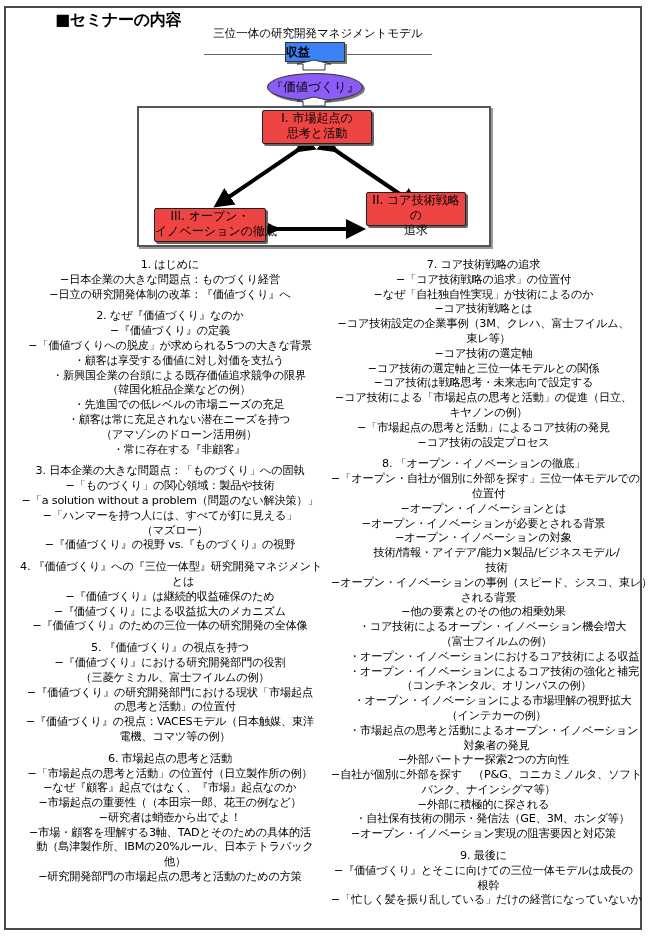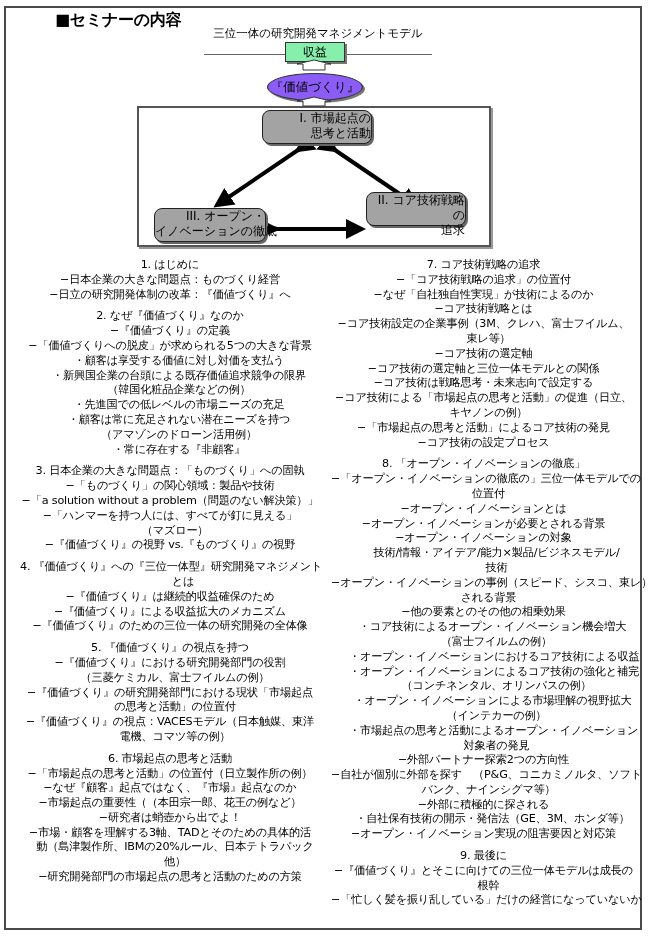--- a/index.html
+++ b/index.html
@@ -5,30 +5,30 @@
     html, body { margin: 0; padding: 0; background: #ffffff; }
     body { width: 650px; height: 939px; position: relative; overflow: hidden;
            font-family: "DejaVu Sans", "Liberation Sans", sans-serif; color: #000; }
     .frame { position: absolute; left: 4px; top: 6px; width: 638px; height: 924px;
              border: 2px solid #4a4a4a; box-sizing: border-box; }
     .page-title { position: absolute; left: 14px; top: 10px; font-size: 16px; font-weight: bold;
                   letter-spacing: -0.3px; margin-left: 41px; }
     .diagram-title { position: absolute; left: 204px; top: 26px; width: 228px; text-align: center;
                      font-size: 11.5px; border-bottom: 1px solid #666; padding-bottom: 13px; }
     .profit-box { position: absolute; left: 285px; top: 42px; width: 58px; height: 18px;
-                  background: #86efac; border: 1px solid #333; box-shadow: 2px 2px 0 #777;
-                  text-align: center; font-size: 12px; font-weight: normal; line-height: 18px; }
+                  background: #3b82f6; border: 1px solid #333; box-shadow: 2px 2px 0 #777;
+                  font-size: 12px; font-weight: bold; line-height: 18px; }
     .value-ellipse { position: absolute; left: 267px; top: 73px; width: 94px; height: 26px;
                      background: #8b5cf6; border: 1px solid #333; border-radius: 50%;
                      box-shadow: 2px 2px 0 #777; text-align: center; font-size: 12.5px;
                      line-height: 26px; }
     .diagram-box { position: absolute; left: 137px; top: 106px; width: 354px; height: 141px;
                    border: 2px solid #555; box-shadow: 2px 2px 0 #999; box-sizing: border-box; background: #fff; }
-    .node { position: absolute; background: #a3a3a3; border: 1px solid #222; border-radius: 8px;
-            box-shadow: 2px 2px 0 #666; text-align: right; font-size: 12px; line-height: 15px; }
+    .node { position: absolute; background: #ef4444; border: 1px solid #222; border-radius: 2px;
+            box-shadow: 2px 2px 0 #666; text-align: center; font-size: 12px; line-height: 15px; }
     .node-1 { left: 262px; top: 110px; width: 108px; height: 32px; }
     .node-2 { left: 366px; top: 192px; width: 98px; height: 32px; }
     .node-3 { left: 154px; top: 208px; width: 110px; height: 32px; white-space: nowrap; }
     svg.arrows { position: absolute; left: 0; top: 0; width: 650px; height: 260px; pointer-events: none; }
     .col { position: absolute; top: 258px; font-size: 11.2px; line-height: 14.8px; letter-spacing: -0.2px; }
     .col-left { left: 20px; width: 300px; }
     .col-right { left: 331px; width: 305px; }
     .section { margin-bottom: 7px; text-align: center; }
     .sec-head { white-space: nowrap; }
     .line { white-space: nowrap; }
@@ -147,21 +147,21 @@
       <div class="line ind0">−コア技術の選定軸</div>
       <div class="line ind0">−コア技術の選定軸と三位一体モデルとの関係</div>
       <div class="line ind0">−コア技術は戦略思考・未来志向で設定する</div>
       <div class="line ind0">−コア技術による「市場起点の思考と活動」の促進（日立、</div>
       <div class="line ind1">キヤノンの例）</div>
       <div class="line ind0">−「市場起点の思考と活動」によるコア技術の発見</div>
       <div class="line ind0">−コア技術の設定プロセス</div>
     </div>
     <div class="section">
       <div class="sec-head">8. 「オープン・イノベーションの徹底」</div>
-      <div class="line ind0">−「オープン・イノベーションの徹底の」三位一体モデルでの</div>
+      <div class="line ind0">−「オープン・自社が個別に外部を探す」三位一体モデルでの</div>
       <div class="line ind1">位置付</div>
       <div class="line ind0">−オープン・イノベーションとは</div>
       <div class="line ind0">−オープン・イノベーションが必要とされる背景</div>
       <div class="line ind0">−オープン・イノベーションの対象</div>
       <div class="line ind3">技術/情報・アイデア/能力×製品/ビジネスモデル/</div>
       <div class="line ind3">技術</div>
       <div class="line ind0">−オープン・イノベーションの事例（スピード、シスコ、東レ）</div>
       <div class="line ind1">される背景</div>
       <div class="line ind0">−他の要素とのその他の相乗効果</div>
       <div class="line ind2">・コア技術によるオープン・イノベーション機会増大</div>

